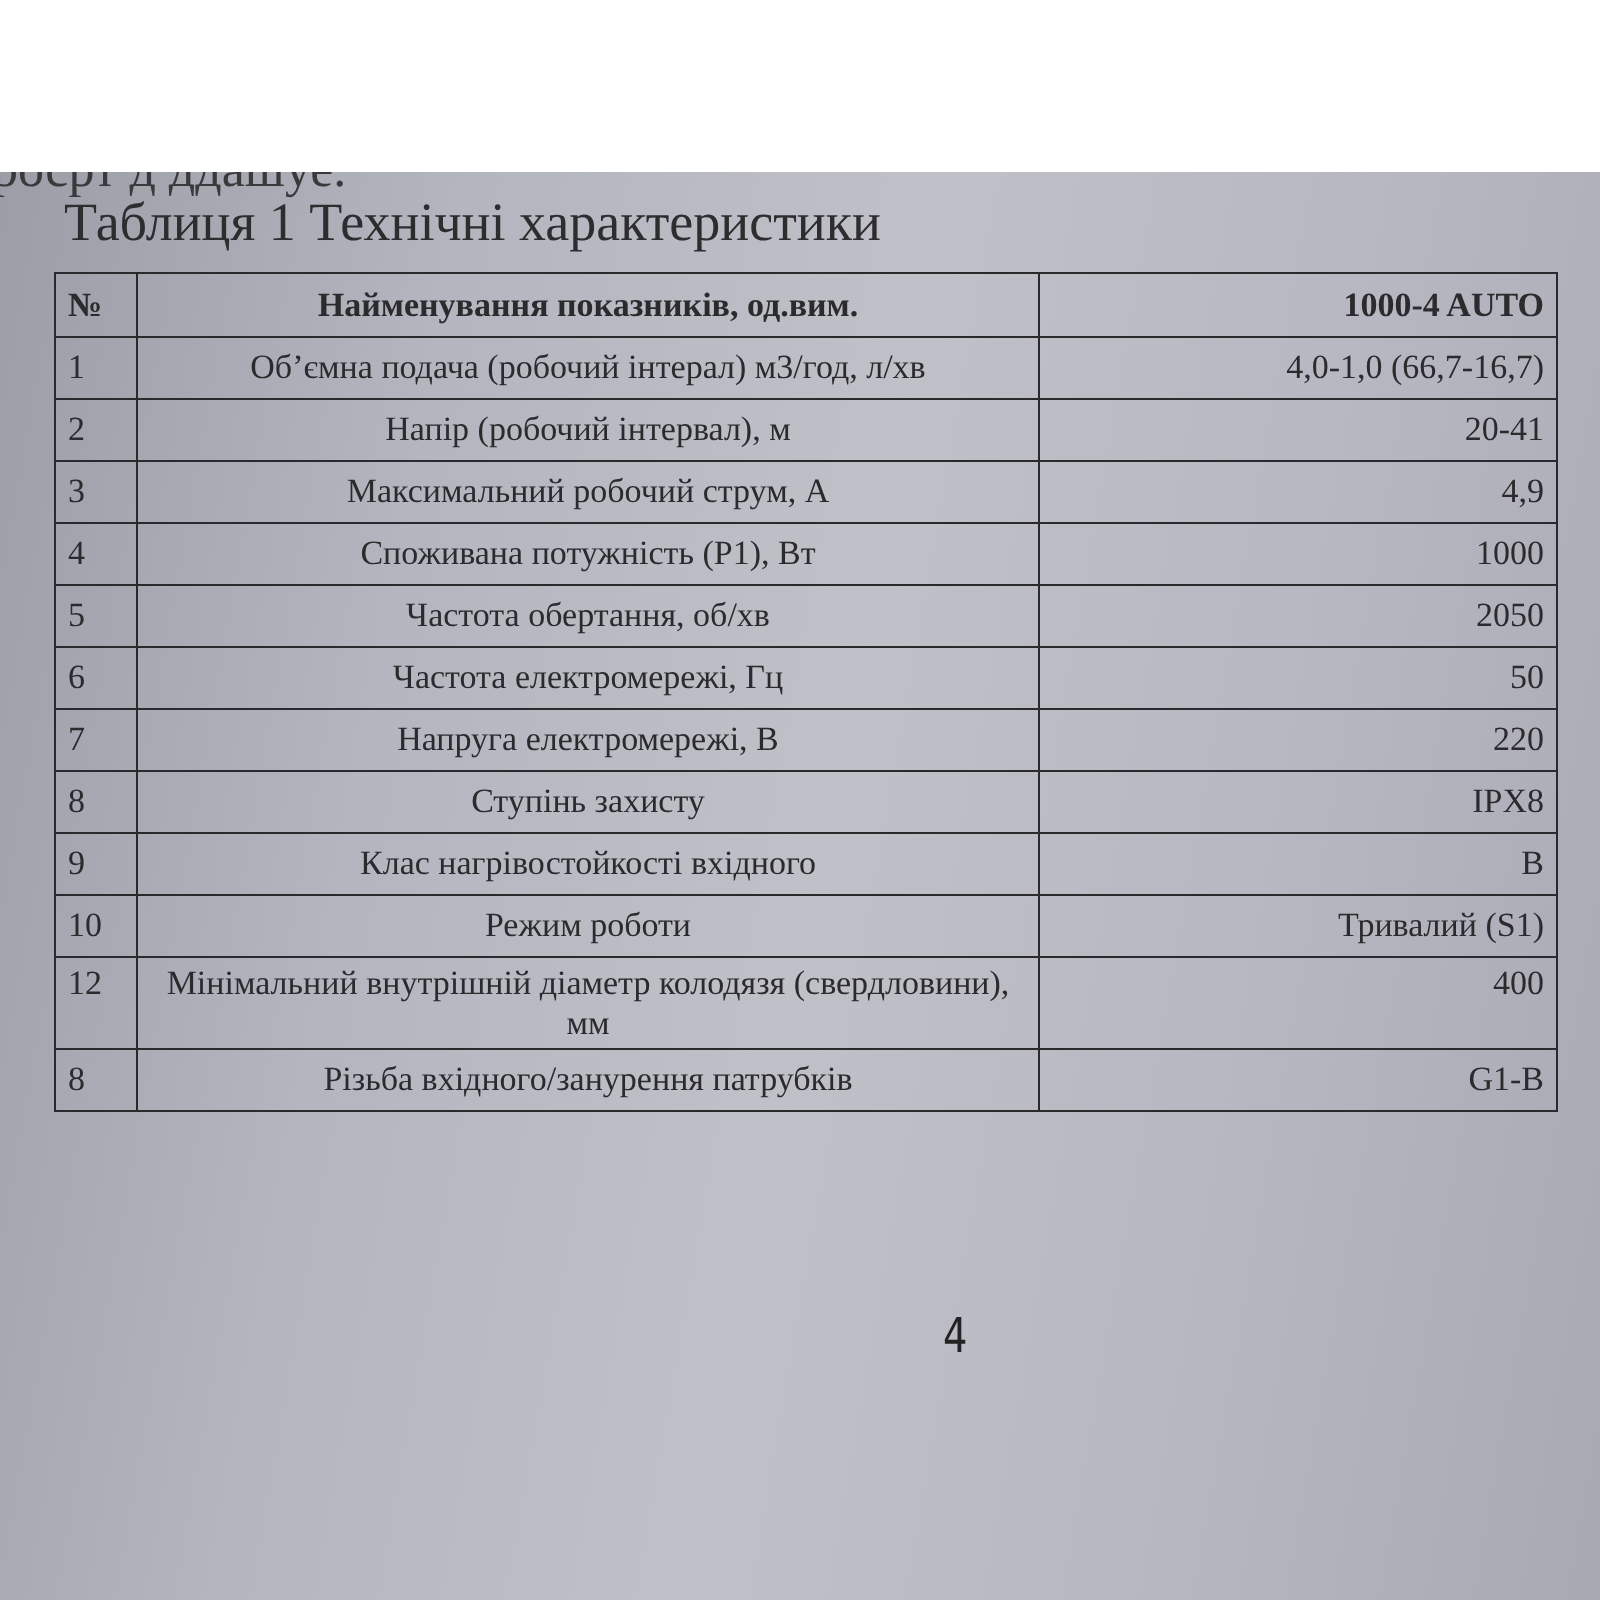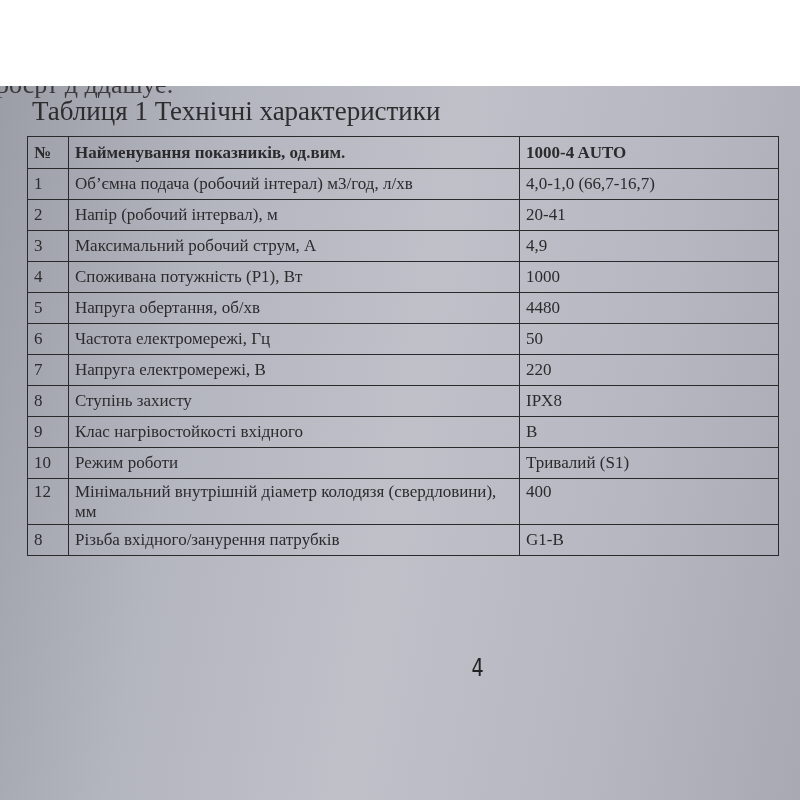--- a/index.html
+++ b/index.html
@@ -17,23 +17,23 @@
   }
   table.specs {
     position:absolute; left:27px; top:50px; width:752px; border-collapse:collapse;
     color:#2b2b2e; font-size:17px;
   }
   table.specs td, table.specs th {
     border:1.5px solid #2a2a2c; padding:0 6px; height:30px; vertical-align:middle;
   }
   table.specs th { font-weight:bold; font-size:17px; height:31px; }
   .c-num { width:28px; text-align:left; padding-left:8px; }
-  .c-name { width:438px; text-align:left; padding-left:8px; }
-  .c-val { text-align:left; }
-  th.c-name { text-align:left; }
+  .c-name { width:438px; text-align:center; padding-left:8px; }
+  .c-val { text-align:right; }
+  th.c-name { text-align:center; }
   tr.tall td { height:42px; vertical-align:top; padding-top:3px; line-height:20px; }
   .page-num {
     position:absolute; left:470px; top:568px; font-family:"DejaVu Sans", sans-serif; font-size:24px; color:#222;
     transform:scaleX(0.8);
   }
 </style>
 </head>
 <body>
 
 <div class="photo">
@@ -64,22 +64,22 @@
         <td class="c-name">Максимальний робочий струм, А</td>
         <td class="c-val">4,9</td>
       </tr>
       <tr>
         <td class="c-num">4</td>
         <td class="c-name">Споживана потужність (Р1), Вт</td>
         <td class="c-val">1000</td>
       </tr>
       <tr>
         <td class="c-num">5</td>
-        <td class="c-name">Напруга обертання, об/хв</td>
-        <td class="c-val">4480</td>
+        <td class="c-name">Частота обертання, об/хв</td>
+        <td class="c-val">2050</td>
       </tr>
       <tr>
         <td class="c-num">6</td>
         <td class="c-name">Частота електромережі, Гц</td>
         <td class="c-val">50</td>
       </tr>
       <tr>
         <td class="c-num">7</td>
         <td class="c-name">Напруга електромережі, В</td>
         <td class="c-val">220</td>

